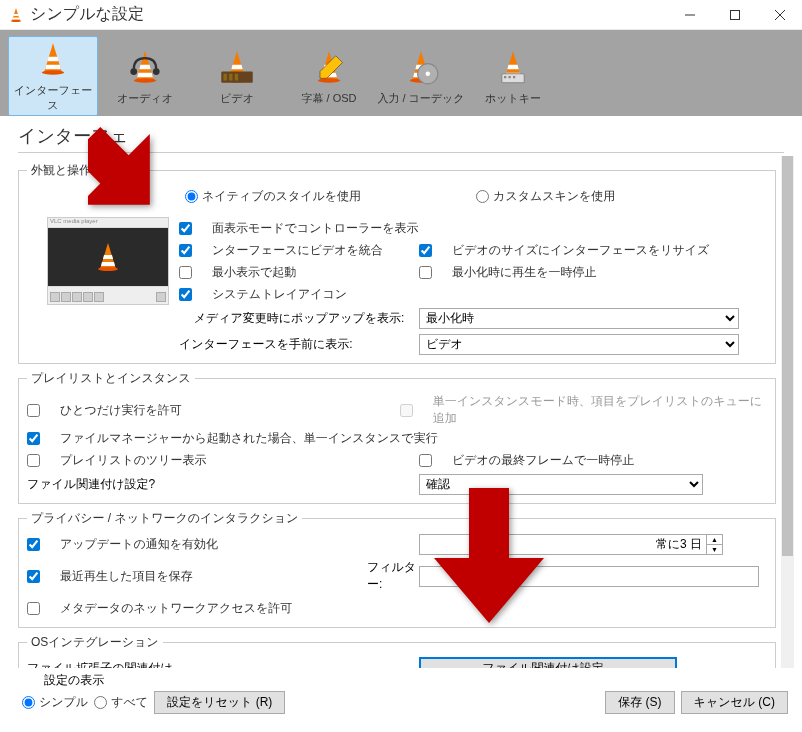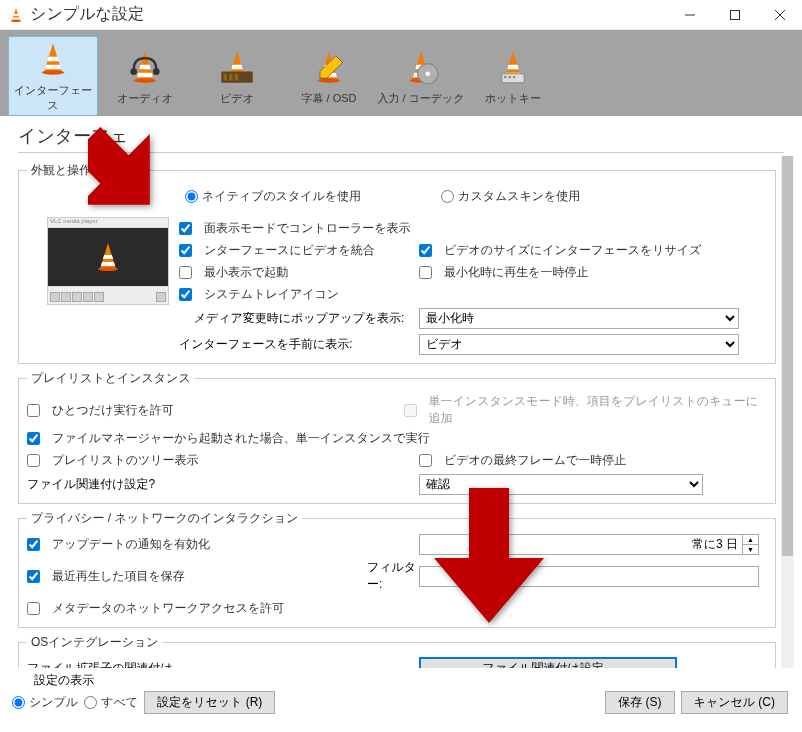--- a/index.html
+++ b/index.html
@@ -19,38 +19,38 @@
 .hr { height: 1px; background: #ccc; margin: 0 18px; }
 
 .content { position: absolute; top: 156px; left: 14px; right: 22px; bottom: 64px; overflow: hidden; }
 .scrollbar { position: absolute; top: 156px; right: 8px; bottom: 64px; width: 13px; background: #f0f0f0; }
 .scrollthumb { position: absolute; top: 0; left: 1px; right: 1px; height: 400px; background: #c1c1c1; }
 
 fieldset { border: 1px solid #ccc; margin: 6px 4px; padding: 6px 8px 8px 8px; }
 legend { color: #333; padding: 0 4px; font-size: 12px; }
 
 .row { display: flex; align-items: center; min-height: 22px; }
-label.chk { display: flex; align-items: center; gap: 12px; font-size: 12px; color: #333; min-height: 20px; }
+label.chk { display: flex; align-items: center; gap: 20px; font-size: 12px; color: #333; min-height: 20px; }
 label.chk input { width: 13px; height: 13px; accent-color: #0078d7; }
 label.chk.disabled { color: #999; }
 label.rad { display: flex; align-items: center; gap: 4px; font-size: 12px; color: #333; }
 label.rad input { width: 13px; height: 13px; }
 
 select { height: 21px; border: 1px solid #aaa; background: #fff; font-size: 12px; padding: 0 2px; }
 input[type=text] { height: 21px; border: 1px solid #aaa; padding: 0 4px; font-size: 12px; }
 button.btn { height: 23px; border: 1px solid #aaa; background: #e1e1e1; padding: 0 12px; font-size: 12px; cursor: pointer; }
 button.btn.highlight { border: 2px solid #0078d7; background: #e1e1e1; }
 
 .thumb { width: 122px; height: 88px; border: 1px solid #ccc; background: #f5f5f5; position: relative; overflow: hidden; }
 .thumb .thead { height: 10px; background: #eee; border-bottom: 1px solid #ddd; font-size: 6px; color: #888; padding: 0 2px; }
 .thumb .tbody { height: 58px; background: #2a2a2a; display: flex; align-items: center; justify-content: center; }
 .thumb .tfoot { height: 20px; background: #eee; border-top: 1px solid #ddd; display: flex; align-items: center; padding: 0 2px; gap: 1px; }
 .thumb .tfoot .tbtn { width: 10px; height: 10px; background: #d0d0d0; border: 1px solid #aaa; }
 
-.footer { position: absolute; left: 12px; right: 14px; bottom: 8px; height: 52px; }
+.footer { position: absolute; left: 22px; right: 14px; bottom: 8px; height: 52px; }
 .footer .toprow { display: flex; align-items: center; gap: 10px; padding-left: 22px; margin-bottom: 2px; }
 .footer .botrow { display: flex; align-items: center; gap: 6px; }
 .footer .spacer { flex: 1; }
 
 .arrow { position: absolute; z-index: 100; pointer-events: none; }
 .arrow svg { filter: drop-shadow(2px 2px 3px rgba(0,0,0,0.4)); }
 </style>
 </head>
 <body>
 
@@ -155,21 +155,21 @@
   </div>
 </div>
 
 <div class="heading">インターフェ</div>
 <div class="hr"></div>
 
 <div class="content">
 
   <fieldset>
     <legend>外観と操作性</legend>
-    <div class="row" style="padding-left:158px; gap:80px;">
+    <div class="row" style="padding-left:158px; gap:115px;">
       <label class="rad">
           <input type="radio" name="skin" checked="" style="">
           <span>ネイティブのスタイルを使用</span>
         </label>
       <label class="rad">
           <input type="radio" name="skin" style="">
           <span>カスタムスキンを使用</span>
         </label>
     </div>
     <div style="height:10px"></div>
@@ -270,21 +270,21 @@
     </div>
   </fieldset>
 
   <fieldset>
     <legend>プライバシー / ネットワークのインタラクション</legend>
     <div class="row">
       <label class="chk" style="width:392px;">
           <input type="checkbox" checked="" style="">
           <span>アップデートの通知を有効化</span>
         </label>
-      <div style="display:flex; width:340px;">
+      <div style="display:flex; width:304px;">
         <input type="text" style="flex: 1 1 0%; text-align: right;" value="常に3 日">
         <div style="width:16px; display:flex; flex-direction:column; border:1px solid #aaa; border-left:none;">
           <div style="flex:1; display:flex; align-items:center; justify-content:center; font-size:7px; border-bottom:1px solid #aaa;">▲</div>
           <div style="flex:1; display:flex; align-items:center; justify-content:center; font-size:7px;">▼</div>
         </div>
       </div>
     </div>
     <div class="row" style="margin-top:4px;">
       <label class="chk" style="width:340px;">
           <input type="checkbox" checked="" style="">

